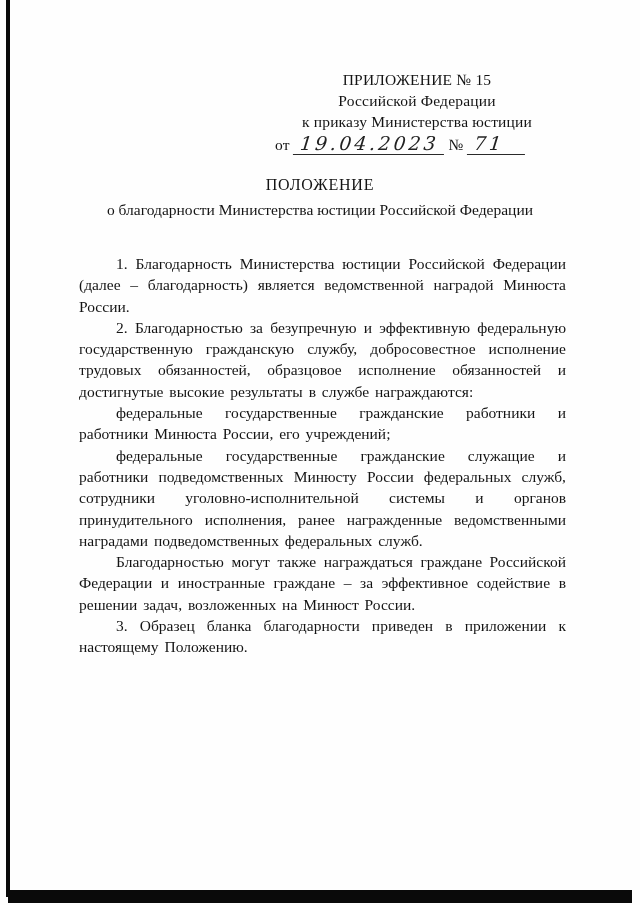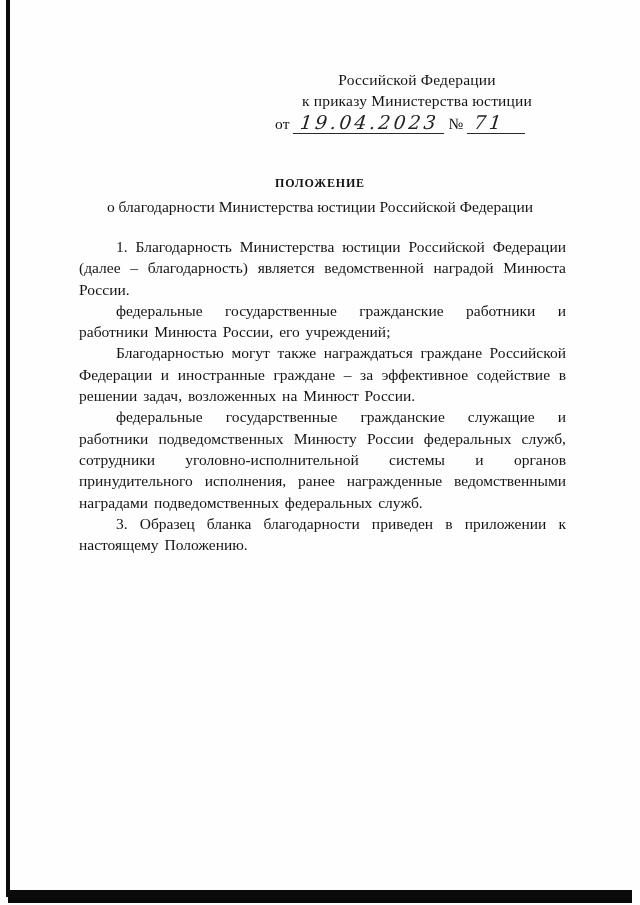--- a/index.html
+++ b/index.html
@@ -81,35 +81,35 @@
 
   
   .title-block {
     position: absolute;
     top: 176px;
     left: 40px;
     width: 560px;
     text-align: center;
   }
   .title-main {
-    font-weight: bold;
-    font-size: 12px;
+    font-weight: normal;
+    font-size: 16px;
     letter-spacing: 0.8px;
     margin: 0 0 7px 0;
   }
   .title-sub {
     font-weight: normal;
     font-size: 15.5px;
     margin: 0;
   }
 
   
   .doc-body {
     position: absolute;
-    top: 236px;
+    top: 253px;
     left: 79px;
     width: 487px;
     font-size: 15.5px;
     line-height: 21.3px;
     text-align: justify;
   }
   .doc-body p {
     margin: 0;
     text-indent: 37px;
     word-spacing: 2px;
@@ -117,36 +117,38 @@
 </style>
 </head>
 <body>
 
 <div class="page">
 
   <div class="edge-left"></div>
   <div class="edge-bottom"></div>
 
   <div class="header-block">
+    <div class="hline">ПРИЛОЖЕНИЕ № 15</div>
     <div class="hline">Российской Федерации</div>
     <div class="hline">к приказу Министерства юстиции</div>
     <div class="date-line">
       <span class="plain">от</span>
       <span class="handwritten underline">19.04.2023</span>
       <span class="plain">№</span>
       <span class="handwritten underline underline-wide">71</span>
     </div>
   </div>
 
   <div class="title-block">
     <p class="title-main">ПОЛОЖЕНИЕ</p>
     <p class="title-sub">о благодарности Министерства юстиции Российской Федерации</p>
   </div>
 
   <div class="doc-body">
     <p>1. Благодарность Министерства юстиции Российской Федерации (далее – благодарность) является ведомственной наградой Минюста России.</p>
+    <p>2. Благодарностью за безупречную и эффективную федеральную государственную гражданскую службу, добросовестное исполнение трудовых обязанностей, образцовое исполнение обязанностей и достигнутые высокие результаты в службе награждаются:</p>
     <p>федеральные государственные гражданские работники и работники Минюста России, его учреждений;</p>
+    <p>федеральные государственные гражданские служащие и работники подведомственных Минюсту России федеральных служб, сотрудники уголовно-исполнительной системы и органов принудительного исполнения, ранее награжденные ведомственными наградами подведомственных федеральных служб.</p>
     <p>Благодарностью могут также награждаться граждане Российской Федерации и иностранные граждане – за эффективное содействие в решении задач, возложенных на Минюст России.</p>
-    <p>федеральные государственные гражданские служащие и работники подведомственных Минюсту России федеральных служб, сотрудники уголовно-исполнительной системы и органов принудительного исполнения, ранее награжденные ведомственными наградами подведомственных федеральных служб.</p>
     <p>3. Образец бланка благодарности приведен в приложении к настоящему Положению.</p>
   </div>
 
 </div>
 
 </body></html>

